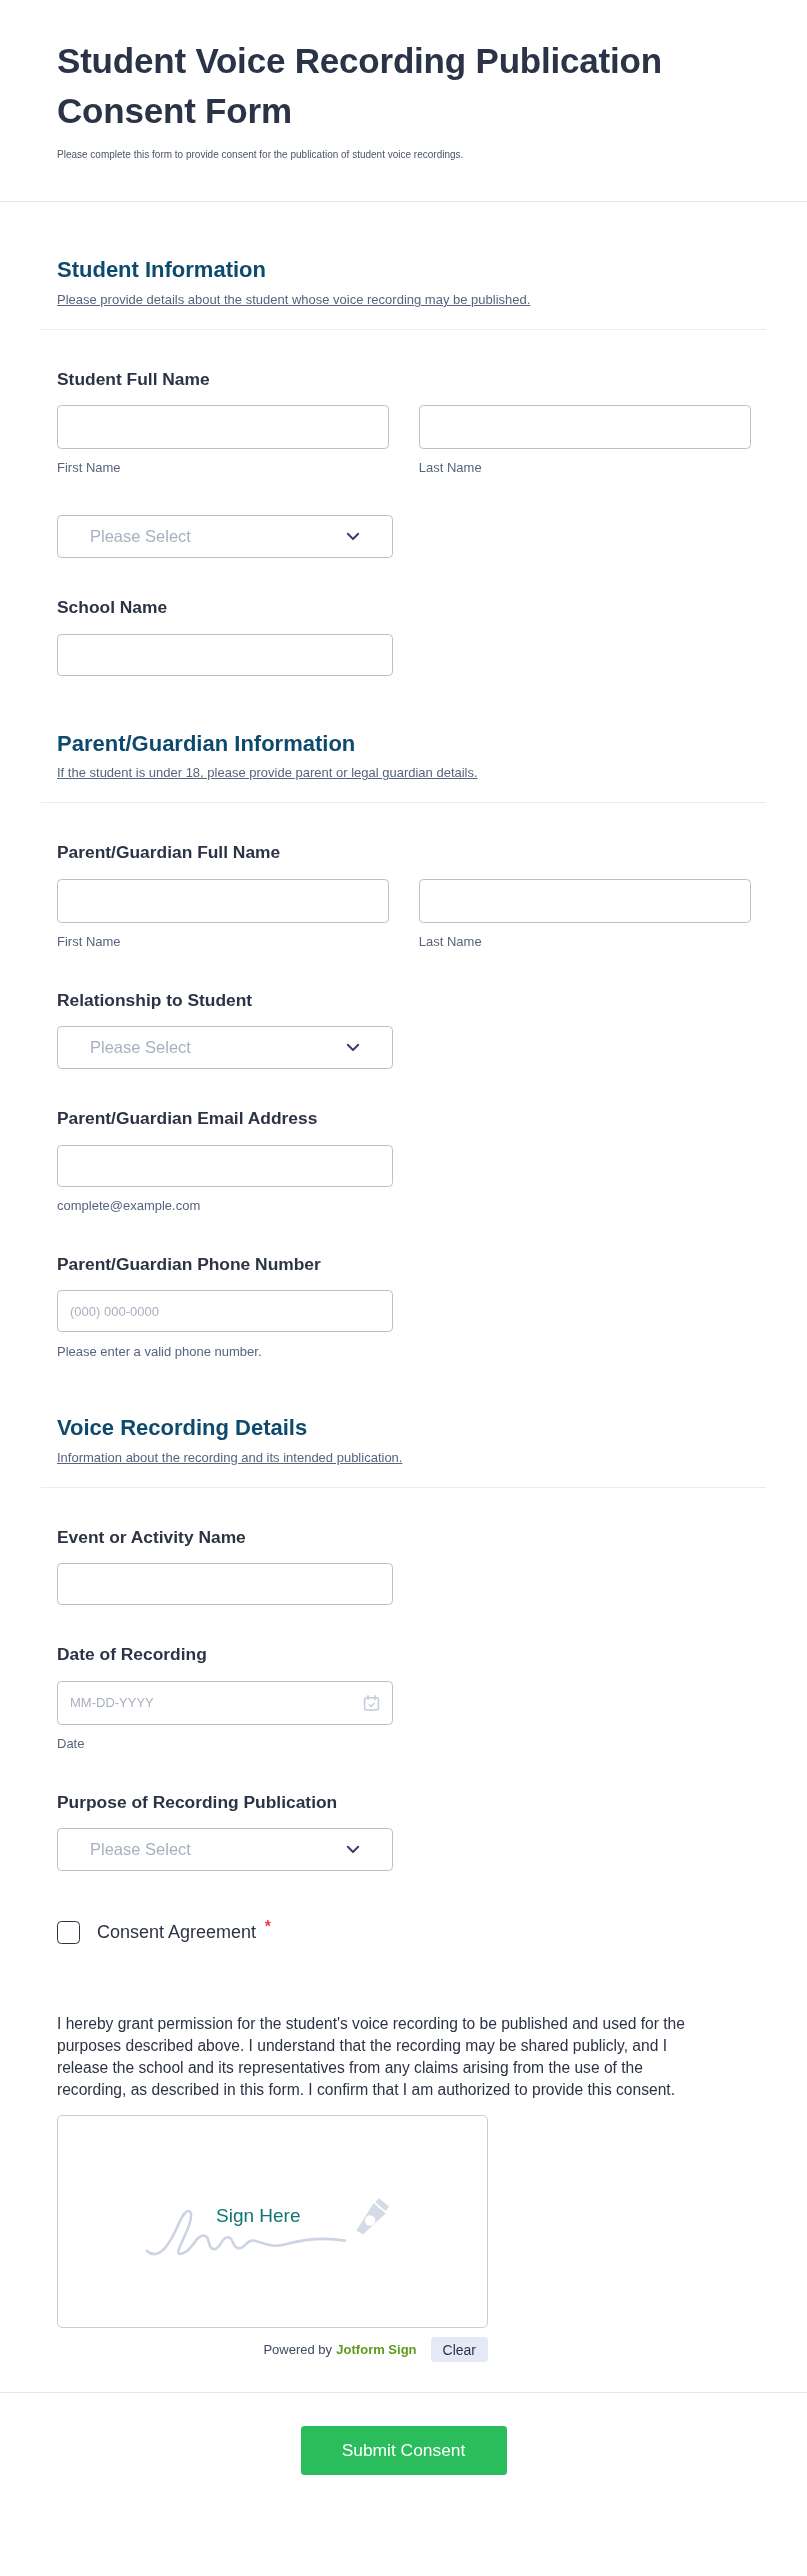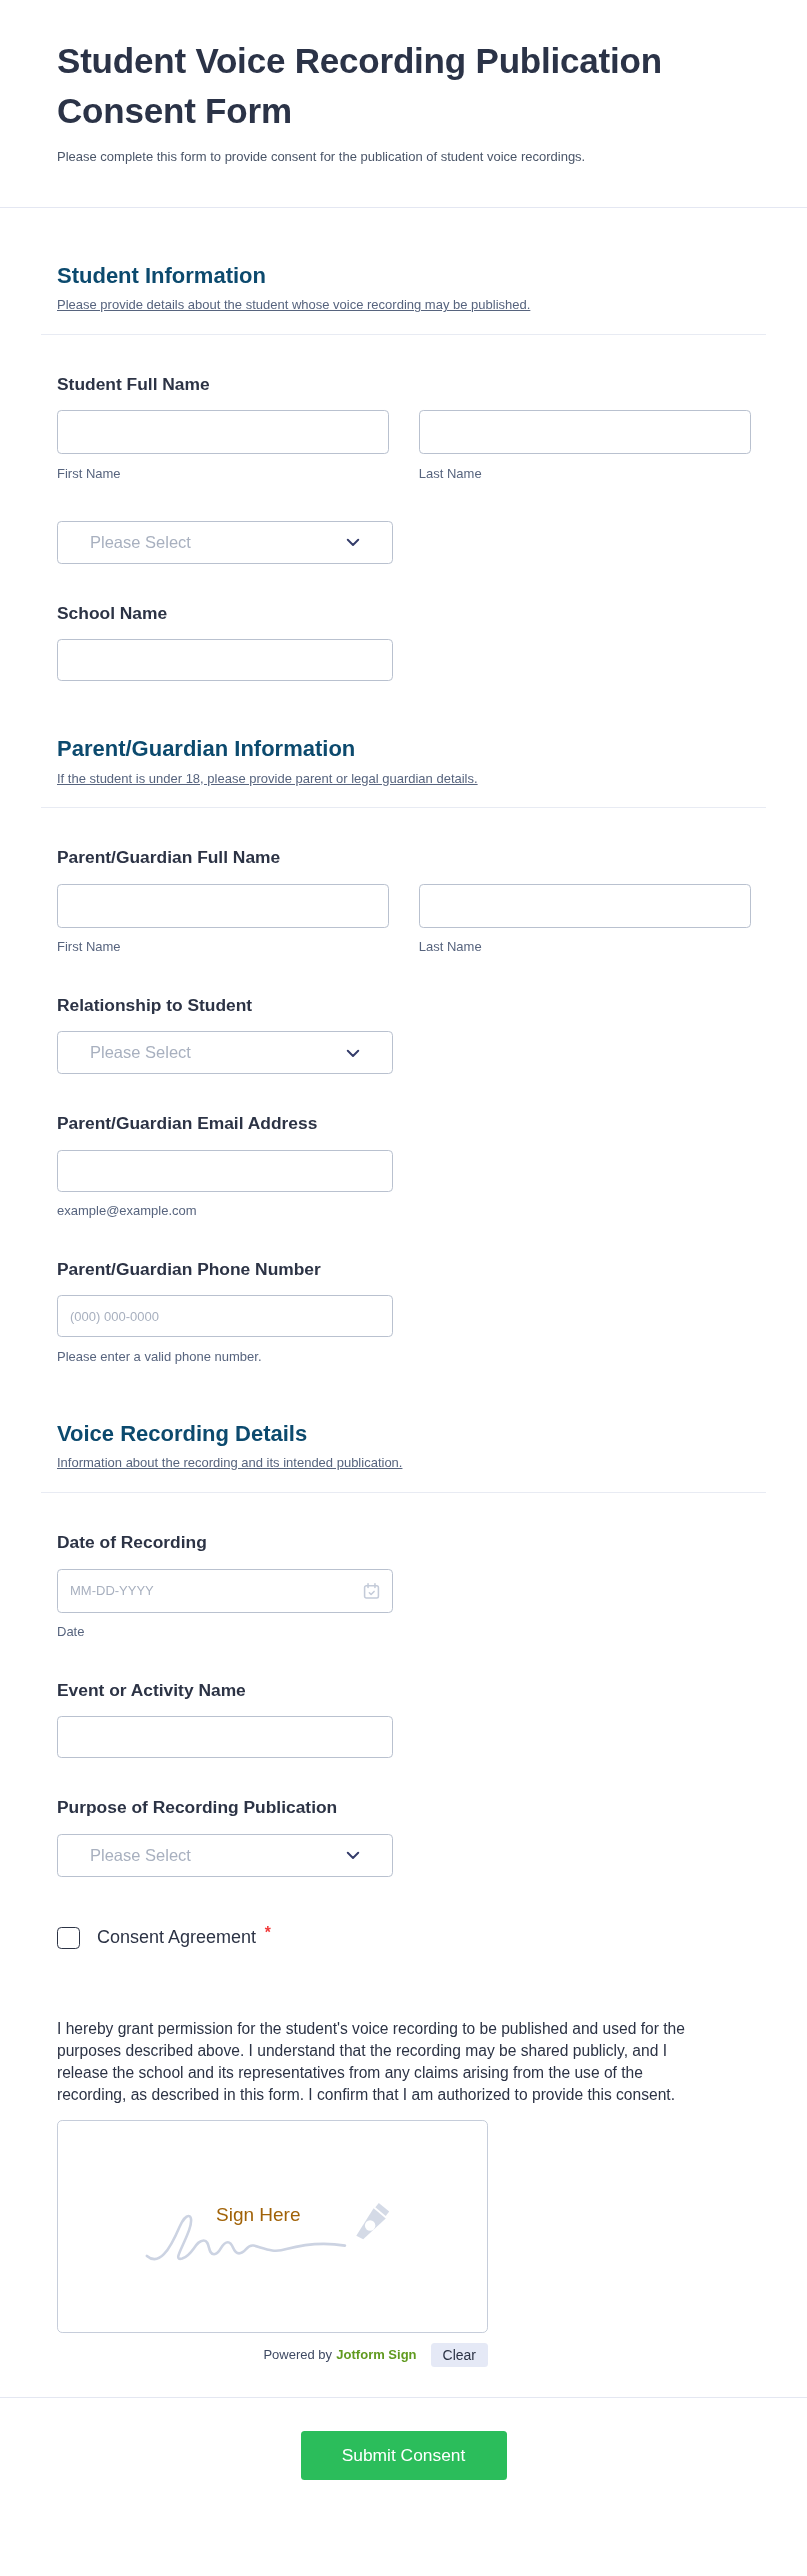--- a/index.html
+++ b/index.html
@@ -22,21 +22,21 @@
   .form-title {
     font-size: 35px;
     font-weight: 700;
     line-height: 1.42;
     color: #2b3347;
     max-width: 686px;
     letter-spacing: -0.2px;
   }
   .form-subtitle {
     margin-top: 10.4px;
-    font-size: 13px;
+    font-size: 10px;
     line-height: 1.75;
     color: #4a5568;
     max-width: 686px;
   }
   .divider-full {
     border: none;
     border-top: 0.9px solid #e4e7f2;
     height: 0;
   }
 
@@ -166,23 +166,23 @@
     height: 213px;
     border: 0.9px solid #c6cdda;
     border-radius: 5.2px;
     background: #fff;
     position: relative;
     cursor: crosshair;
   }
   .sign-here {
     position: absolute;
     left: 158px;
-    top: 83px;
+    top: 89px;
     font-size: 19px;
-    color: #a16207;
+    color: #0f766e;
     text-align: center;
   }
   .sig-squiggle { position: absolute; left: 83px; top: 85px; width: 215px; height: 62px; }
   .pen-icon { position: absolute; left: 286px; top: 75px; width: 54px; height: 52px; }
 
   .powered-row {
     margin-top: 9.5px;
     width: 431px;
     display: flex;
     align-items: center;
@@ -296,52 +296,52 @@
         <span class="select-placeholder">Please Select</span>
         <svg class="chevron" viewBox="0 0 16 10">
             <polyline points="2,2 8,8 14,2" fill="none" stroke="#343c6a" stroke-width="2.2" stroke-linecap="round" stroke-linejoin="round"></polyline>
           </svg>
       </div>
     </div>
 
     <div class="field single">
       <span class="field-label">Parent/Guardian Email Address</span>
       <input class="text-input" type="text" value="" style="">
-      <div class="sublabel">example@example.com</div>
+      <div class="sublabel">complete@example.com</div>
     </div>
 
     <div class="field single">
       <span class="field-label">Parent/Guardian Phone Number</span>
       <input class="text-input" type="text" placeholder="(000) 000-0000" style="">
       <div class="sublabel">Please enter a valid phone number.</div>
     </div>
 
     <div class="section-head">
       <h2>Voice Recording Details</h2>
       <p class="section-desc">Information about the recording and its intended publication.</p>
     </div>
     <hr class="divider-section">
+
+    <div class="field single">
+      <span class="field-label">Event or Activity Name</span>
+      <input class="text-input" type="text" value="" style="">
+    </div>
 
     <div class="field">
       <span class="field-label">Date of Recording</span>
       <div class="date-wrap">
         <input class="text-input" type="text" placeholder="MM-DD-YYYY" style="">
         <svg class="cal-icon" viewBox="0 0 22 22">
           <rect x="3" y="5" width="16" height="14" rx="2" fill="none" stroke="#c4cbd9" stroke-width="1.8"></rect>
           <line x1="7" y1="2.5" x2="7" y2="7" stroke="#c4cbd9" stroke-width="1.8" stroke-linecap="round"></line>
           <line x1="15" y1="2.5" x2="15" y2="7" stroke="#c4cbd9" stroke-width="1.8" stroke-linecap="round"></line>
           <polyline points="8.5,13 10.5,15 14,11.5" fill="none" stroke="#c4cbd9" stroke-width="1.8" stroke-linecap="round" stroke-linejoin="round"></polyline>
         </svg>
       </div>
       <div class="sublabel">Date</div>
-    </div>
-
-    <div class="field single">
-      <span class="field-label">Event or Activity Name</span>
-      <input class="text-input" type="text" value="" style="">
     </div>
 
     <div class="field">
       <span class="field-label">Purpose of Recording Publication</span>
       <div class="select-box">
         <span class="select-placeholder">Please Select</span>
         <svg class="chevron" viewBox="0 0 16 10">
             <polyline points="2,2 8,8 14,2" fill="none" stroke="#343c6a" stroke-width="2.2" stroke-linecap="round" stroke-linejoin="round"></polyline>
           </svg>
       </div>

